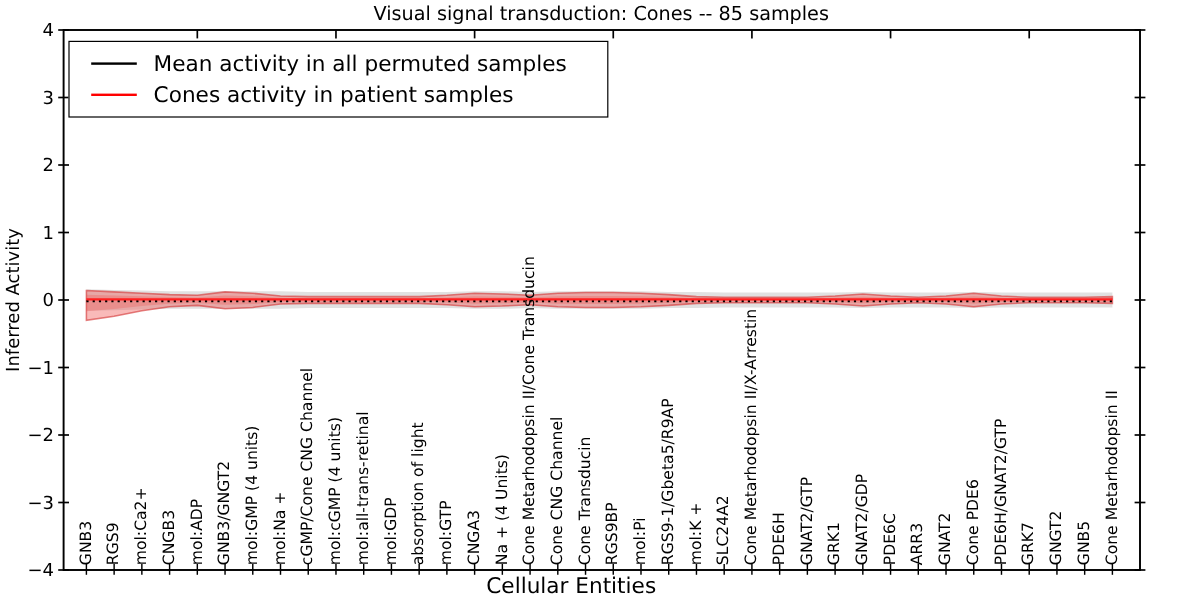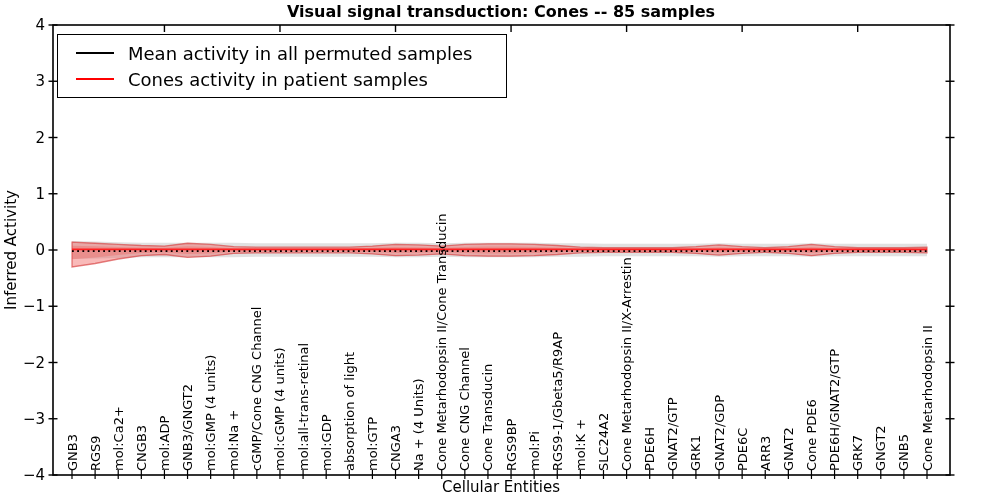--- a/index.html
+++ b/index.html
@@ -1,22 +1,22 @@
 <!DOCTYPE html>
 <html><head>
 <meta charset="utf-8">
 <style>
   html,body{margin:0;padding:0;background:#ffffff;}
   #figure{position:relative;width:1000px;height:500px;background:#ffffff;
           font-family:"DejaVu Sans","Liberation Sans",sans-serif;color:#000;overflow:hidden;}
   #plot-svg{position:absolute;left:0;top:0;}
   .fig-title{position:absolute;left:501px;top:2px;transform:translateX(-50%);
-             font-size:16px;white-space:nowrap;font-weight:bold;}
-  .x-label{position:absolute;left:501px;top:478px;transform:translateX(-50%);
-           font-size:15px;white-space:nowrap;}
+             font-size:16px;white-space:nowrap;}
+  .x-label{position:absolute;left:476px;top:478px;transform:translateX(-50%);
+           font-size:18px;white-space:nowrap;}
   .y-label{position:absolute;left:11px;top:250px;transform:translate(-50%,-50%) rotate(-90deg);
            font-size:15px;white-space:nowrap;}
   .legend{position:absolute;left:57px;top:34px;width:450px;background:#ffffff;
           border:1.6px solid #000;box-sizing:border-box;padding:5px 0;}
   .legend-row{display:flex;align-items:center;height:26px;}
   .legend-line{width:38px;height:0;border-top:2px solid #000;margin-left:18px;flex:none;}
   .legend-text{margin-left:14px;font-size:18px;white-space:nowrap;}
 </style>
 </head>
 <body>

